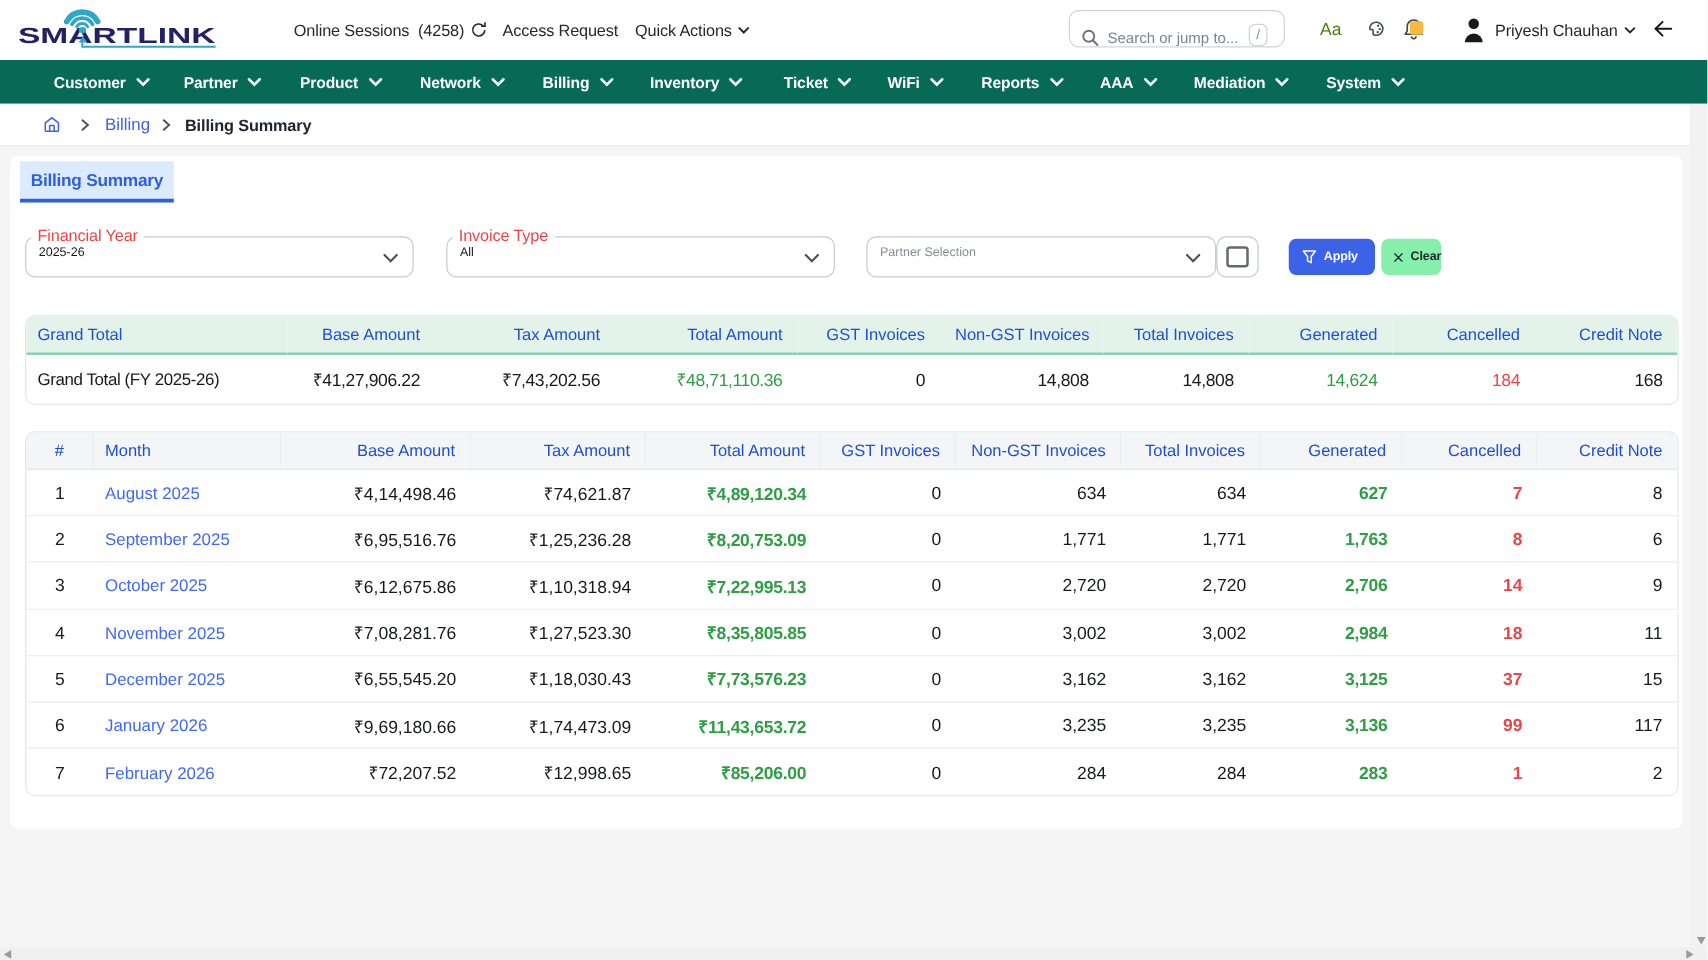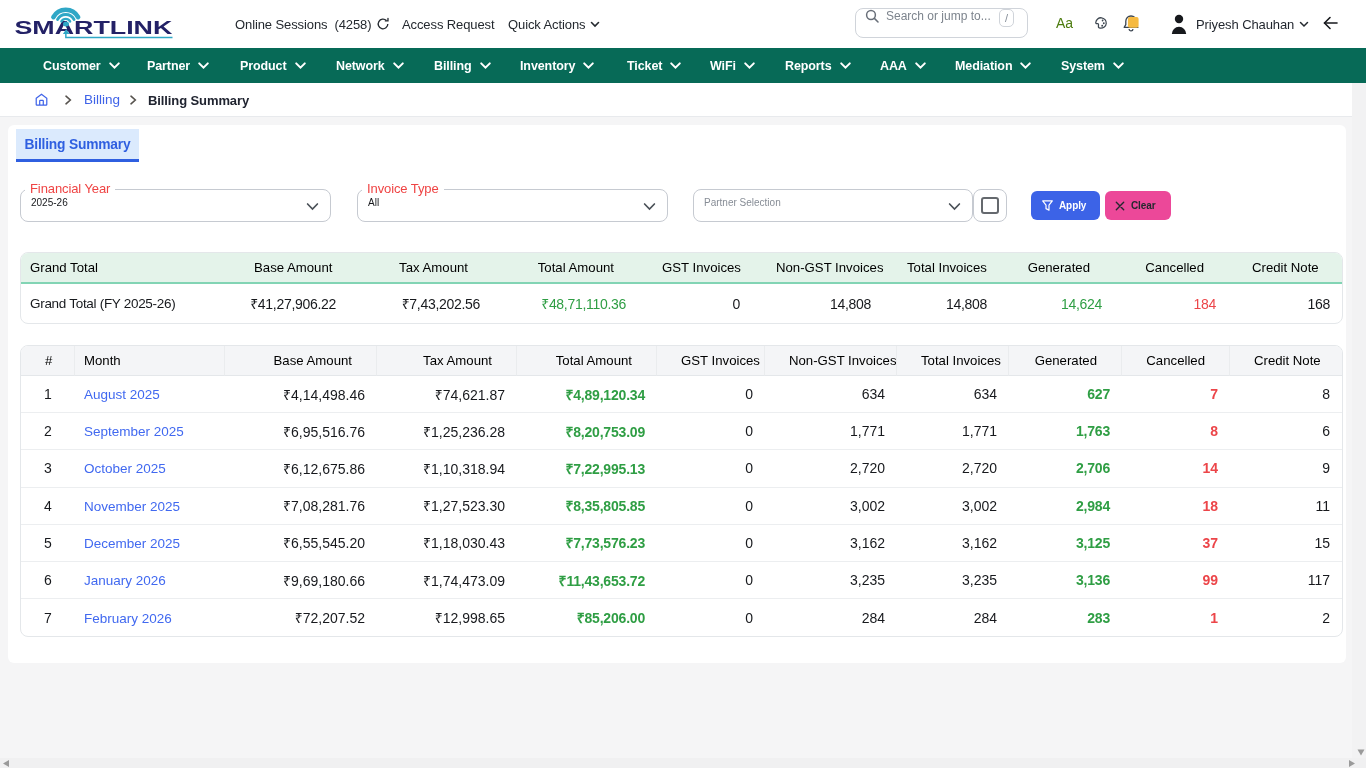--- a/index.html
+++ b/index.html
@@ -7,21 +7,21 @@
 body { font-family:"Liberation Sans", sans-serif; background:#f5f5f6; position:relative; }
 
 
 .topbar { position:absolute; left:0; top:0; width:1366px; height:48px; background:#ffffff; }
 .topitem { position:absolute; top:0; height:48px; display:flex; align-items:center; font-size:13px; letter-spacing:-0.1px; color:#24292f; white-space:nowrap; }
 .ti-os { left:235px; }
 .ti-ar { left:402px; }
 .ti-qa { left:508px; }
 .caret-dark { margin-left:4px; }
 
-.search { position:absolute; left:855px; top:8px; width:173px; height:30px; border:1px solid #d0d4da; border-radius:8px; background:#fff; display:flex; align-items:flex-start; padding:0 13px 0 9px; color:#7d848d; font-size:12px; white-space:nowrap; }
+.search { position:absolute; left:855px; top:8px; width:173px; height:30px; border:1px solid #d0d4da; border-radius:8px; background:#fff; display:flex; align-items:flex-end; padding:0 13px 0 9px; color:#7d848d; font-size:12px; white-space:nowrap; }
 .search .slash { margin-left:auto; border:1px solid #d0d4da; border-radius:5px; font-size:11px; padding:0 5px; color:#868e98; height:18px; line-height:17px; }
 
 .iconAa { position:absolute; left:1056px; top:15px; font-size:14px; color:#4d7c0f; }
 .avatar { position:absolute; left:1171px; top:14px; width:16px; height:20px; }
 .uname { position:absolute; left:1196px; top:0; height:48px; display:flex; align-items:center; font-size:13px; letter-spacing:-0.1px; color:#1f242c; }
 .backarrow { position:absolute; left:1323px; top:16px; width:15px; height:14px; }
 
 
 .nav { position:absolute; left:0; top:48px; width:1366px; height:35px; background:#076a57;padding-left:36px; }
 .nav .item { position:absolute; top:0; height:35px; display:flex; align-items:center; color:#fff; font-size:12.5px; font-weight:700; letter-spacing:-0.1px; white-space:nowrap; }
@@ -47,29 +47,29 @@
 .sel .val { position:absolute; left:10px; top:7px; font-size:10px; color:#17191d; }
 .sel .ph { color:#878d96; }
 .sel svg.chev { position:absolute; right:10px; top:9px; }
 #sel1 { left:12px; top:64px; width:311px; }
 #sel2 { left:349px; top:64px; width:311px; }
 #sel3 { left:685px; top:64px; width:280px; }
 .cbxwrap { position:absolute; left:965px; top:64px; width:34px; height:33px; border:1px solid #c6cad1; border-radius:8px; background:#fff; }
 .cbx { position:absolute; left:7px; top:7px; width:18px; height:17px; border:2px solid #65696e; border-radius:3px; background:#fff; }
 .btn { position:absolute; top:66px; height:29px; border-radius:6px; display:flex; align-items:center; font-size:10px; font-weight:700; letter-spacing:-0.1px; }
 #applyBtn { left:1023px; width:69px; background:#3c63e7; color:#fff; padding-left:10px; }
-#clearBtn { left:1097px; width:66px; background:#ec4899; color:#24292f; padding-left:9px; }
+#clearBtn { left:1097px; width:48px; background:#86efac; color:#24292f; padding-left:9px; }
 .btn svg { margin-right:5px; }
 
 
 .tbl { position:absolute; left:12px; width:1323px; border:1px solid #e4e7ea; border-radius:8px; overflow:hidden; background:#fff; }
 #grand { top:127px; }
 #monthly { top:220px; }
 .tbl table { width:100%; table-layout:fixed; border-collapse:separate; border-spacing:0; font-size:14px; color:#17191d; }
-th { font-weight:400; font-size:13.2px; color:#000000; padding:0 24px; height:30px; white-space:nowrap; overflow:hidden; }
+th { font-weight:400; font-size:13.2px; color:#1d4ed8; padding:0 12px; height:30px; white-space:nowrap; overflow:hidden; }
 td { padding:0 12px; white-space:nowrap; overflow:hidden; }
 #grand th { height:31px; background:#e4f3ea; border-bottom:2px solid #82d4b4; text-align:right; }
 #grand th:first-child { text-align:left; padding-left:9px; }
 #grand td { height:39px; text-align:right; font-weight:400; letter-spacing:-0.3px; }
 #grand td:first-child { text-align:left; padding-left:9px; letter-spacing:-0.3px; font-size:13.5px; }
 #monthly th { background:#f4f5f7; border-bottom:1px solid #e4e7ea; border-right:1px solid #eaecee; text-align:right; }
 #monthly th:last-child { border-right:none; }
 #monthly th.c { text-align:center; }
 #monthly th.l { text-align:left; padding-left:9px; }
 #monthly td { height:37.2px; text-align:right; border-bottom:1px solid #eceef0; }

